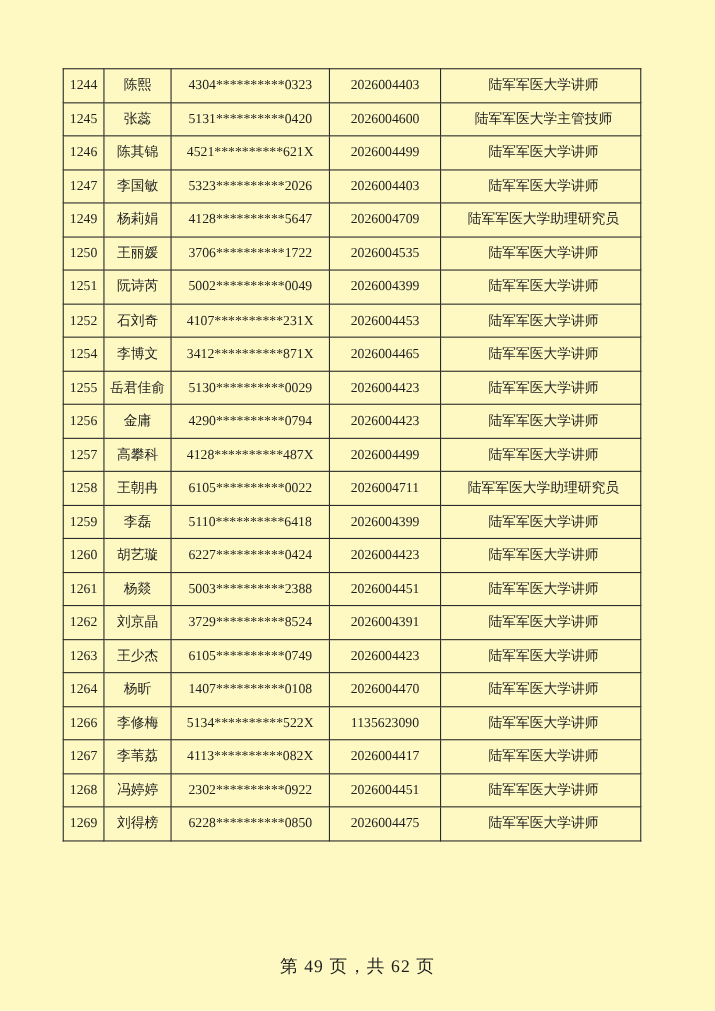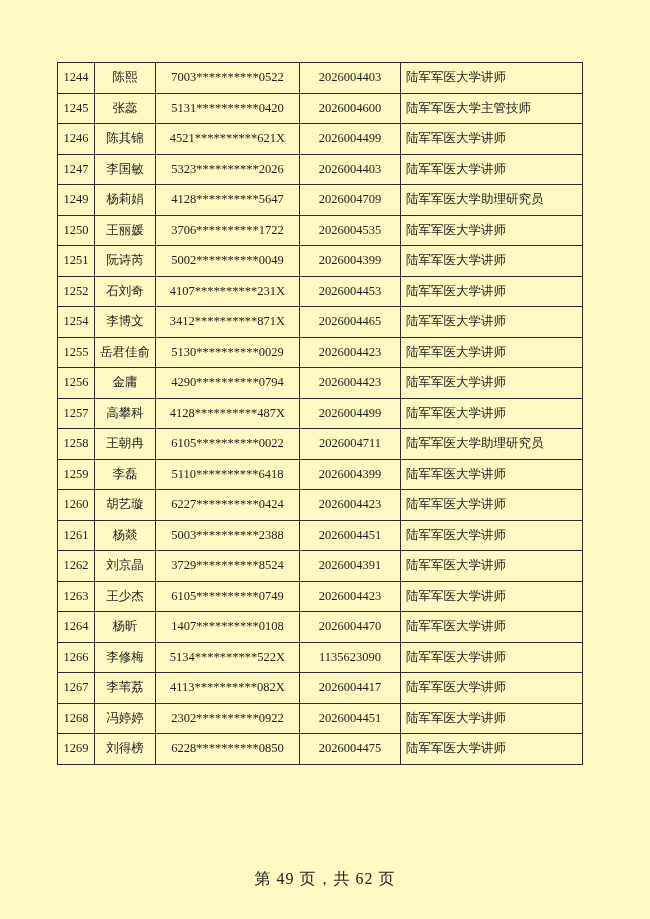--- a/index.html
+++ b/index.html
@@ -34,21 +34,21 @@
     padding: 0;
     white-space: nowrap;
     overflow: hidden;
   }
   table.roster col.c-index { width: 37px; }
   table.roster col.c-name  { width: 61px; }
   table.roster col.c-id    { width: 144px; }
   table.roster col.c-code  { width: 101px; }
   table.roster col.c-title { width: 182px; }
   table.roster td.cell-title {
-    text-align: left;
+    text-align: center;
     padding-left: 5px;
   }
   .page-footer {
     position: absolute;
     left: 0;
     top: 869px;
     width: 100%;
     text-align: center;
     font-size: 16px;
     color: #1f1f1f;
@@ -65,21 +65,21 @@
       <col class="c-index">
       <col class="c-name">
       <col class="c-id">
       <col class="c-code">
       <col class="c-title">
     </colgroup>
     <tbody>
     <tr>
       <td class="cell-index">1244</td>
       <td class="cell-name">陈熙</td>
-      <td class="cell-id-number">7003**********0522</td>
+      <td class="cell-id-number">4304**********0323</td>
       <td class="cell-exam-code">2026004403</td>
       <td class="cell-title">陆军军医大学讲师</td>
     </tr>
 
     <tr>
       <td class="cell-index">1245</td>
       <td class="cell-name">张蕊</td>
       <td class="cell-id-number">5131**********0420</td>
       <td class="cell-exam-code">2026004600</td>
       <td class="cell-title">陆军军医大学主管技师</td>

